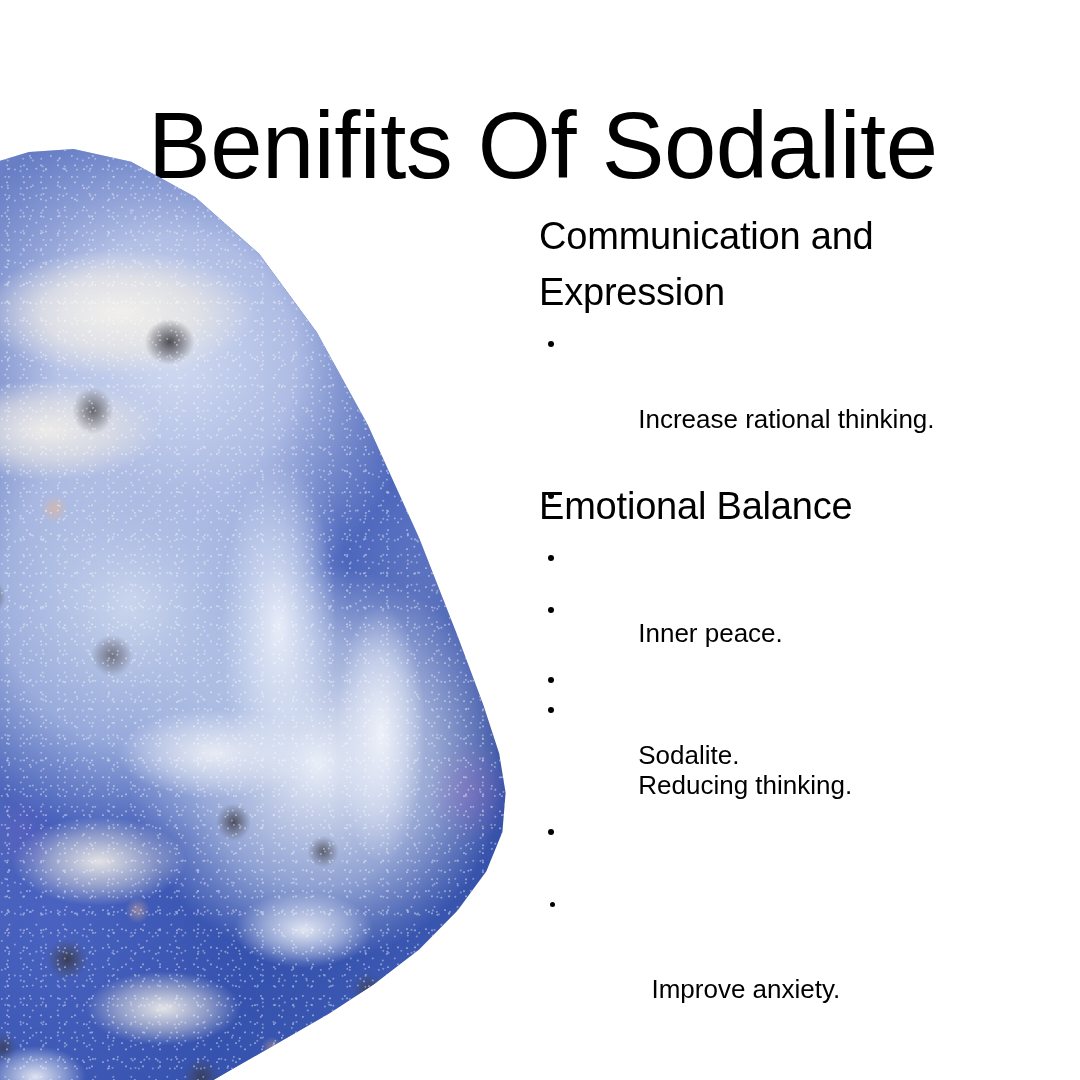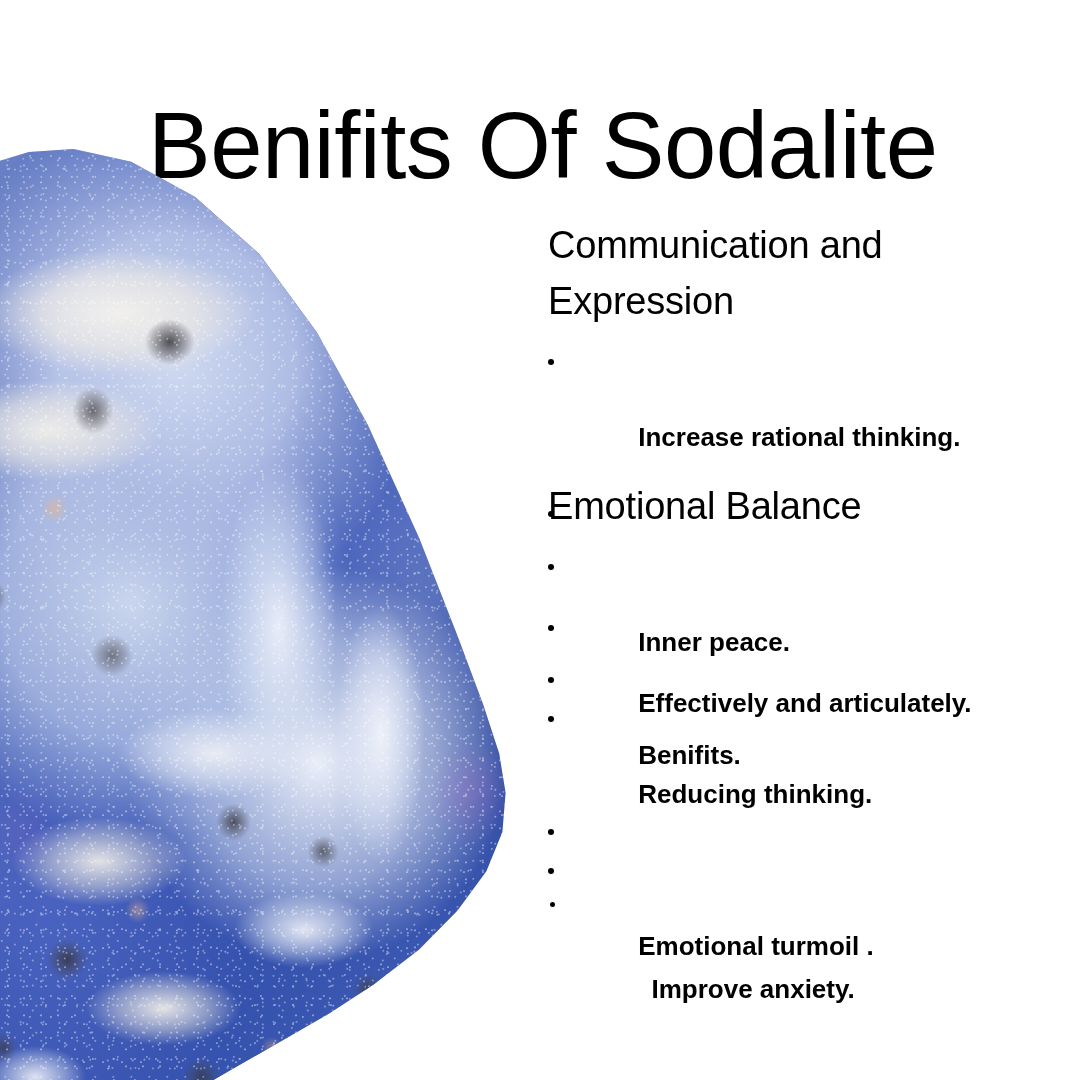--- a/index.html
+++ b/index.html
@@ -150,28 +150,27 @@
   .section {
     position: absolute;
     left: 0;
     width: 520px;
   }
   .section-heading {
     font-size: 38px;
     line-height: 56px;
     font-weight: 400;
     color: #000000;
-    margin: 13px;
+    margin: 4px;
     letter-spacing: -0.2px;
   }
   .bullet-list {
     list-style: none;
     margin: 0;
     padding: 0;
-    font-weight: bold;
   }
   .bullet-item {
     position: relative;
     padding-left: 31px;
     font-size: 26px;
     line-height: 38px;
     color: #000000;
     white-space: pre;
   }
   .bullet-item .dot {
@@ -220,48 +219,43 @@
       <ul class="bullet-list">
         <li class="bullet-item">
           <span class="dot"></span>
           <span>Increase rational thinking.</span>
         </li>
         <li class="bullet-item">
           <span class="dot"></span>
         </li>
         <li class="bullet-item">
           <span class="dot"></span>
-          <span>Effectively and articulately.</span>
-        </li>
-      </ul>
-    </section>
-
-    <section class="section" style="top:261px;">
+        </li>
+      </ul>
+    </section>
+
+    <section class="section" style="top:270px;">
       <h2 class="section-heading">Emotional Balance</h2>
       <ul class="bullet-list">
         <li class="bullet-item">
           <span class="dot"></span>
           <span>Inner peace.</span>
         </li>
         <li class="bullet-item">
           <span class="dot"></span>
           <span>Reducing thinking.</span>
         </li>
-        <li class="bullet-item">
-          <span class="dot"></span>
-          <span>Emotional turmoil .</span>
-        </li>
       </ul>
     </section>
 
     <section class="section" style="top:456px;">
       <ul class="bullet-list">
         <li class="bullet-item">
           <span class="dot"></span>
-          <span>Benifits.</span>
+          <span>Sodalite.</span>
         </li>
         <li class="bullet-item">
           <span class="dot"></span>
           
         </li>
       </ul>
     </section>
 
     <section class="section section-wide" style="top:665px;">
       <ul class="bullet-list" style="margin-top:13px;">

